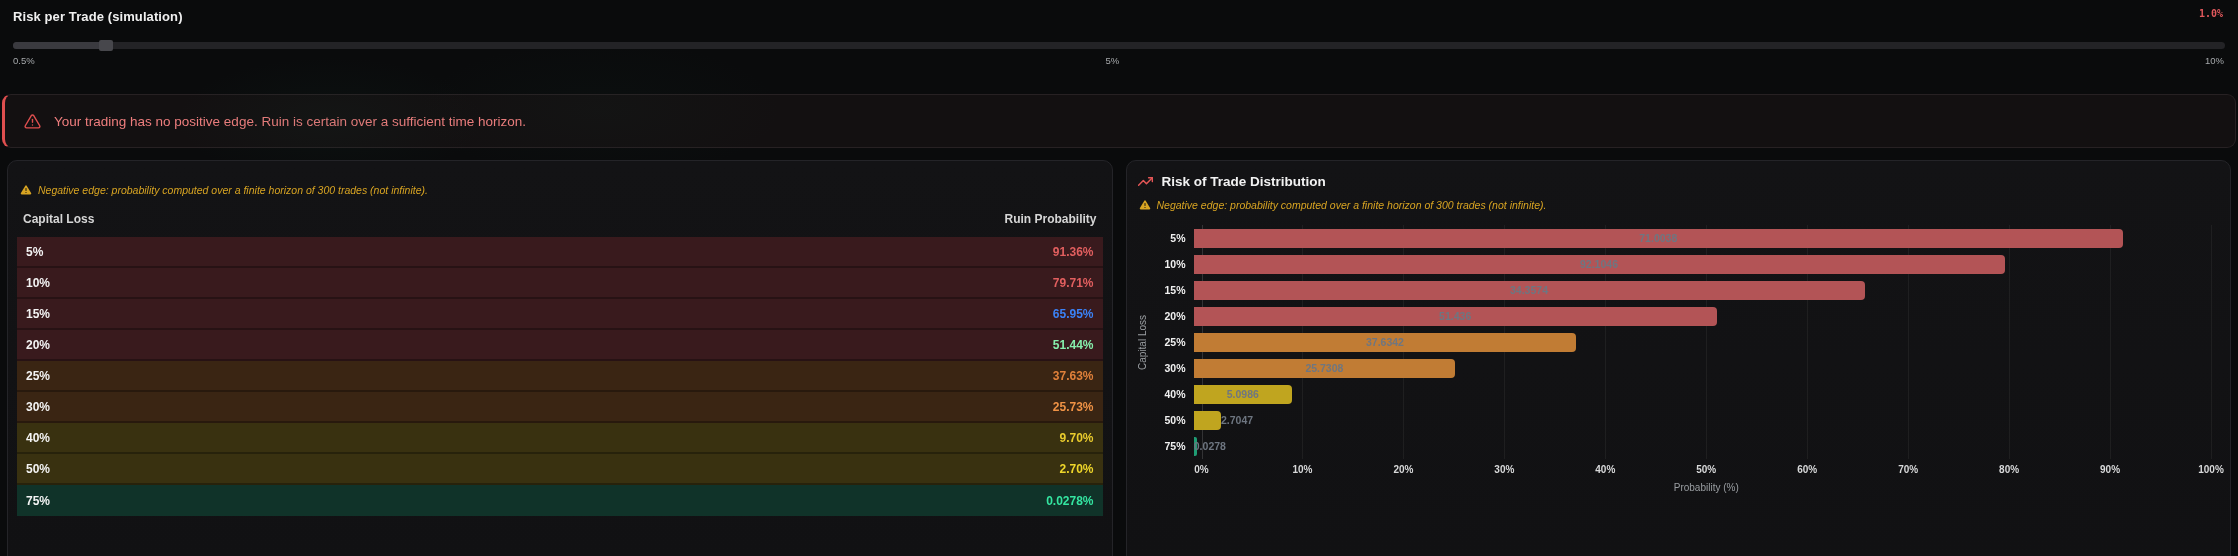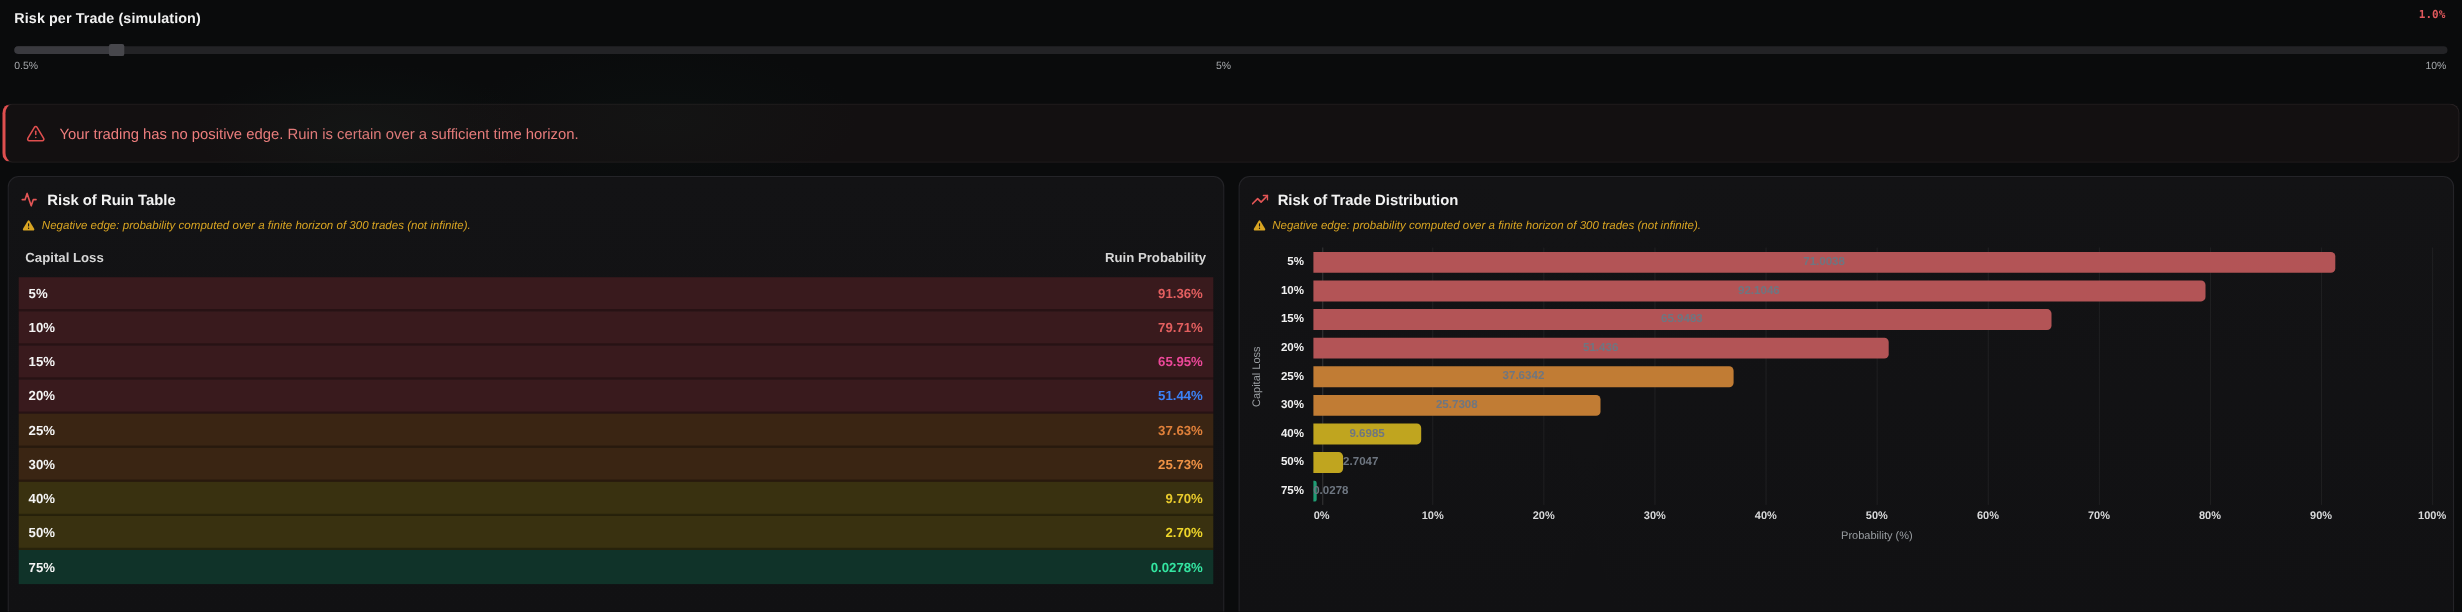--- a/index.html
+++ b/index.html
@@ -121,28 +121,20 @@
       <line x1="12" y1="9" x2="12" y2="13"></line>
       <line x1="12" y1="17" x2="12.01" y2="17"></line>
     </svg>
   </span>
   <span class="alert-text">Your trading has no positive edge. Ruin is certain over a sufficient time horizon.</span>
 </div>
 
 <div class="panels">
 
   <div class="panel">
-    <div class="panel-head">
-      <span class="icon">
-        <svg width="15" height="15" viewBox="0 0 24 24" fill="none" stroke="#e25555" stroke-width="2.4" stroke-linecap="round" stroke-linejoin="round">
-          <polyline points="22 12 18 12 15 21 9 3 6 12 2 12"></polyline>
-        </svg>
-      </span>
-      <span class="panel-title">Risk of Ruin Table</span>
-    </div>
     <div class="panel-warn">
       <span class="icon">
         <svg width="12" height="12" viewBox="0 0 24 24" fill="#d8a422" stroke="none">
           <path d="M10.29 3.86L1.82 18a2 2 0 0 0 1.71 3h16.94a2 2 0 0 0 1.71-3L13.71 3.86a2 2 0 0 0-3.42 0z"></path>
           <line x1="12" y1="9" x2="12" y2="13" stroke="#131315" stroke-width="2" stroke-linecap="round"></line>
           <line x1="12" y1="17" x2="12.01" y2="17" stroke="#131315" stroke-width="2.4" stroke-linecap="round"></line>
         </svg>
       </span>
       <span class="panel-warn-text">Negative edge: probability computed over a finite horizon of 300 trades (not infinite).</span>
     </div>
@@ -154,25 +146,25 @@
         <div class="trow" style="background: rgb(57, 26, 29);">
           <span class="tl">5%</span>
           <span class="tv" style="color: rgb(226, 95, 95);">91.36%</span>
         </div>
         <div class="trow" style="background: rgb(57, 26, 29);">
           <span class="tl">10%</span>
           <span class="tv" style="color: rgb(226, 95, 95);">79.71%</span>
         </div>
         <div class="trow" style="background: rgb(57, 26, 29);">
           <span class="tl">15%</span>
-          <span class="tv" style="color: #ec4899;">65.95%</span>
+          <span class="tv" style="color: #3b82f6;">65.95%</span>
         </div>
         <div class="trow" style="background: rgb(57, 26, 29);">
           <span class="tl">20%</span>
-          <span class="tv" style="color: #3b82f6;">51.44%</span>
+          <span class="tv" style="color: #86efac;">51.44%</span>
         </div>
         <div class="trow" style="background: rgb(58, 37, 19);">
           <span class="tl">25%</span>
           <span class="tv" style="color: rgb(224, 128, 58);">37.63%</span>
         </div>
         <div class="trow" style="background: rgb(58, 37, 19);">
           <span class="tl">30%</span>
           <span class="tv" style="color: rgb(239, 146, 69);">25.73%</span>
         </div>
         <div class="trow" style="background: rgb(57, 49, 16);">
@@ -238,21 +230,21 @@
             <span class="ytick">10%</span>
             <div class="track">
               <div class="bar" style="width: max(79.7079%, 3px); background: rgb(179, 84, 86);"></div>
               <span class="bar-label" style="color: rgb(110, 118, 129); left: 39.8539%; transform: translateX(-50%);">92.1046</span>
             </div>
           </div>
           <div class="crow">
             <span class="ytick">15%</span>
             <div class="track">
               <div class="bar" style="width: max(65.9483%, 3px); background: rgb(179, 84, 86);"></div>
-              <span class="bar-label" style="color: rgb(110, 118, 129); left: 32.9742%; transform: translateX(-50%);">65.9483</span>
+              <span class="bar-label" style="color: rgb(110, 118, 129); left: 32.9742%; transform: translateX(-50%);">34.3574</span>
             </div>
           </div>
           <div class="crow">
             <span class="ytick">20%</span>
             <div class="track">
               <div class="bar" style="width: max(51.436%, 3px); background: rgb(179, 84, 86);"></div>
               <span class="bar-label" style="color: rgb(110, 118, 129); left: 25.718%; transform: translateX(-50%);">51.436</span>
             </div>
           </div>
           <div class="crow">
@@ -266,21 +258,21 @@
             <span class="ytick">30%</span>
             <div class="track">
               <div class="bar" style="width: max(25.7308%, 3px); background: rgb(193, 124, 52);"></div>
               <span class="bar-label" style="color: rgb(110, 118, 129); left: 12.8654%; transform: translateX(-50%);">25.7308</span>
             </div>
           </div>
           <div class="crow">
             <span class="ytick">40%</span>
             <div class="track">
               <div class="bar" style="width: max(9.6985%, 3px); background: rgb(192, 165, 31);"></div>
-              <span class="bar-label" style="color: rgb(110, 118, 129); left: 4.84925%; transform: translateX(-50%);">9.6985</span>
+              <span class="bar-label" style="color: rgb(110, 118, 129); left: 4.84925%; transform: translateX(-50%);">5.0986</span>
             </div>
           </div>
           <div class="crow">
             <span class="ytick">50%</span>
             <div class="track">
               <div class="bar" style="width: max(2.7047%, 3px); background: rgb(192, 165, 31);"></div>
               <span class="bar-label" style="color: rgb(110, 118, 129); left: 2.7047%;">2.7047</span>
             </div>
           </div>
           <div class="crow">

